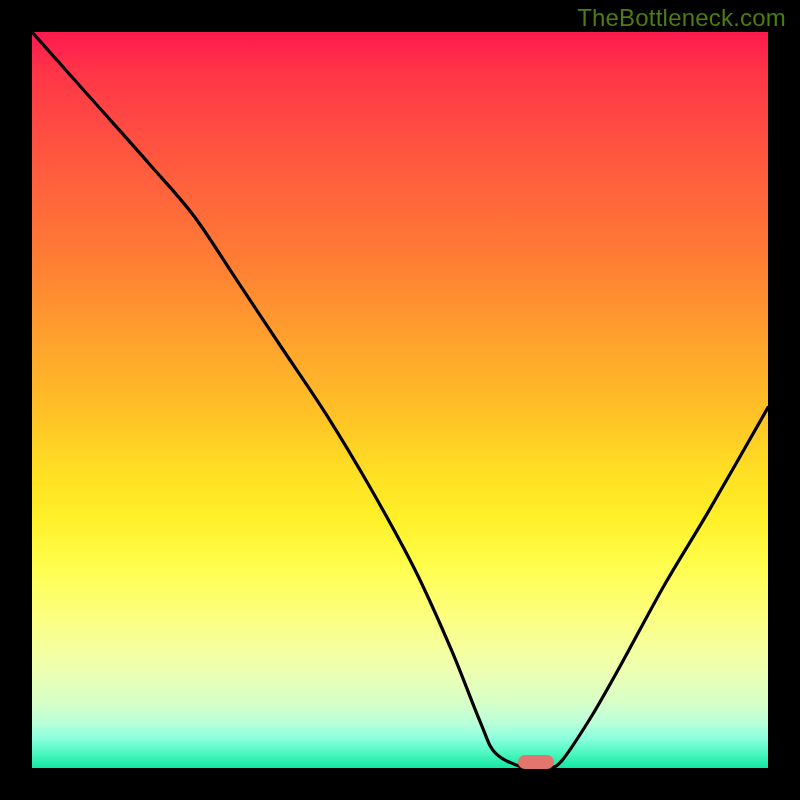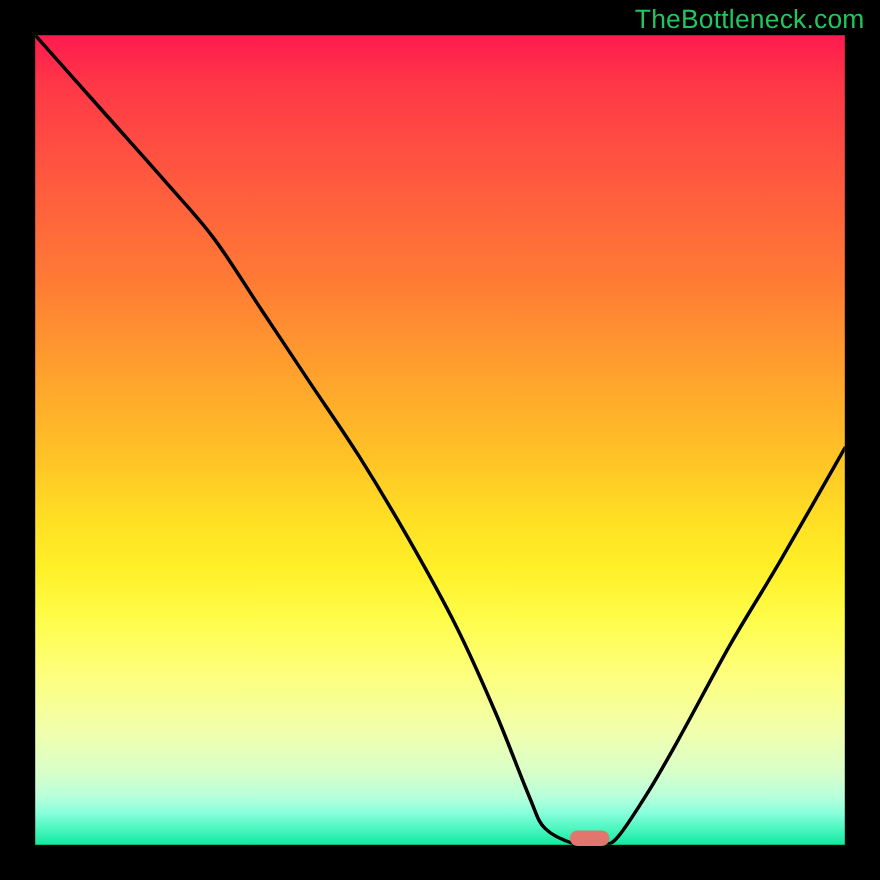--- a/index.html
+++ b/index.html
@@ -16,21 +16,21 @@
     left: 0;
     top: 0;
     width: 800px;
     height: 800px;
     background: #000;
   }
   .watermark {
     position: absolute;
     top: 4px;
     right: 14px;
-    color: #22c55e;
+    color: #4d7c0f;
     font-size: 24px;
     font-weight: 500;
     letter-spacing: 0.2px;
     pointer-events: none;
     user-select: none;
   }
   .plot {
     position: absolute;
     left: 32px;
     top: 32px;

